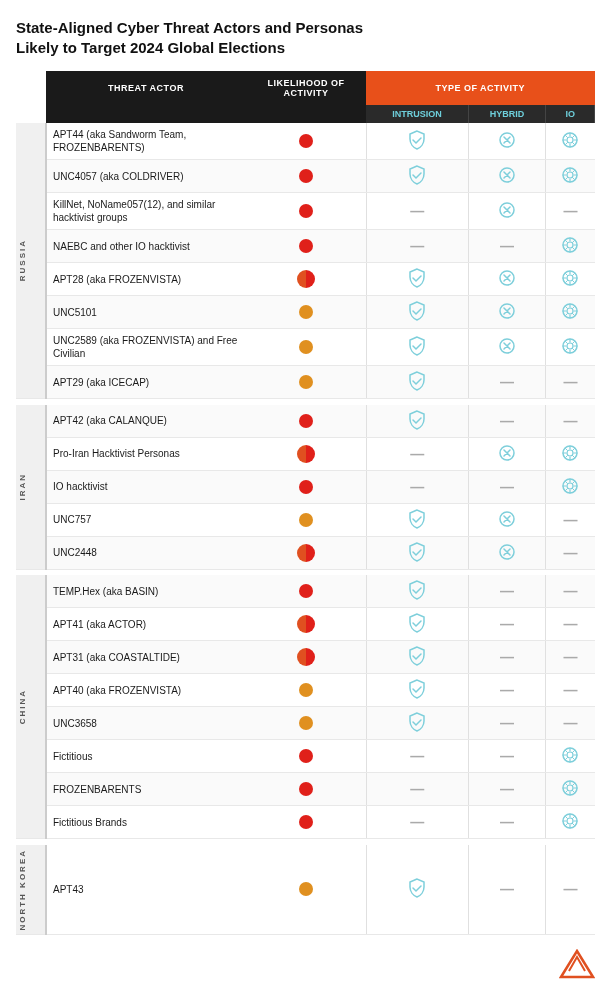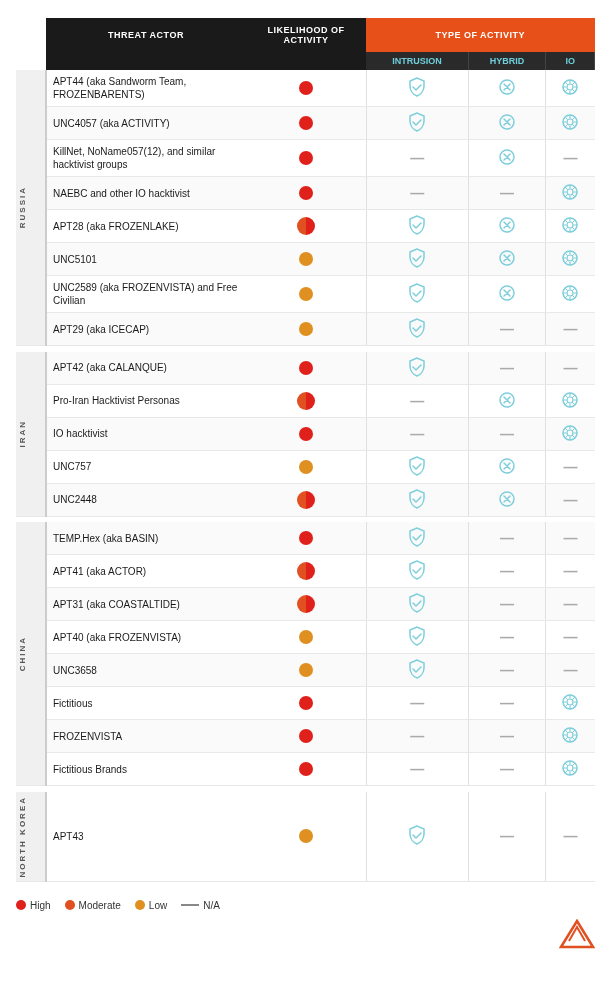--- a/index.html
+++ b/index.html
@@ -139,20 +139,22 @@
       height: 2px;
       background: #888;
       vertical-align: middle;
     }
     .page-wrap { position: relative; }
   </style>
 </head>
 <body>
 
 <div class="page-wrap">
+  <div class="page-title" style="white-space:pre-line;">State-Aligned Cyber Threat Actors and Personas
+Likely to Target 2024 Global Elections</div>
 
   <div class="table-wrap">
     <table>
       <thead>
         <tr class="header-row-1">
           <th style="width:30px; background:#fff;"></th>
           <th class="threat-col">THREAT ACTOR</th>
           <th class="likelihood-col">LIKELIHOOD OF ACTIVITY</th>
           <th class="type-col" colspan="3">TYPE OF ACTIVITY</th>
         </tr>
@@ -181,21 +183,21 @@
     <path d="M7 7l6 6M13 7l-6 6" stroke="#7ecfdb" stroke-width="1.5" stroke-linecap="round"></path>
   </svg></td>
             <td style="text-align: center; border-left: 1px solid rgb(224, 224, 224);"><svg width="20" height="20" viewBox="0 0 20 20" fill="none" xmlns="http://www.w3.org/2000/svg">
     <circle cx="10" cy="10" r="7" stroke="#7ecfdb" stroke-width="1.5" fill="none"></circle>
     <circle cx="10" cy="10" r="3" stroke="#7ecfdb" stroke-width="1.2" fill="none"></circle>
     <path d="M10 3v3M10 14v3M3 10h3M14 10h3" stroke="#7ecfdb" stroke-width="1.2" stroke-linecap="round"></path>
     <path d="M5.5 5.5l2 2M12.5 12.5l2 2M5.5 14.5l2-2M12.5 7.5l2-2" stroke="#7ecfdb" stroke-width="1" stroke-linecap="round"></path>
   </svg></td>
           </tr>
           <tr class="data-row">
-            <td class="actor-name">UNC4057 (aka ACTIVITY)</td>
+            <td class="actor-name">UNC4057 (aka COLDRIVER)</td>
             <td style="text-align: center;"><span class="dot dot-high" style="background:#e0201a;"></span></td>
             <td style="text-align: center; border-left: 1px solid rgb(224, 224, 224);"><svg width="18" height="20" viewBox="0 0 18 20" fill="none" xmlns="http://www.w3.org/2000/svg">
     <path d="M9 1L2 4v5c0 4.5 3 8.5 7 10 4-1.5 7-5.5 7-10V4L9 1z" stroke="#7ecfdb" stroke-width="1.5" fill="none"></path>
     <path d="M5 10l3 3 5-5" stroke="#7ecfdb" stroke-width="1.5" fill="none" stroke-linecap="round"></path>
   </svg></td>
             <td style="text-align: center; border-left: 1px solid rgb(224, 224, 224);"><svg width="20" height="20" viewBox="0 0 20 20" fill="none" xmlns="http://www.w3.org/2000/svg">
     <circle cx="10" cy="10" r="7" stroke="#7ecfdb" stroke-width="1.5" fill="none"></circle>
     <path d="M7 7l6 6M13 7l-6 6" stroke="#7ecfdb" stroke-width="1.5" stroke-linecap="round"></path>
   </svg></td>
             <td style="text-align: center; border-left: 1px solid rgb(224, 224, 224);"><svg width="20" height="20" viewBox="0 0 20 20" fill="none" xmlns="http://www.w3.org/2000/svg">
@@ -221,21 +223,21 @@
             <td style="text-align: center; border-left: 1px solid rgb(224, 224, 224);"><span class="na-dash" style="color:#aaa; font-weight:700; font-size:14px;">—</span></td>
             <td style="text-align: center; border-left: 1px solid rgb(224, 224, 224);"><span class="na-dash" style="color:#aaa; font-weight:700; font-size:14px;">—</span></td>
             <td style="text-align: center; border-left: 1px solid rgb(224, 224, 224);"><svg width="20" height="20" viewBox="0 0 20 20" fill="none" xmlns="http://www.w3.org/2000/svg">
     <circle cx="10" cy="10" r="7" stroke="#7ecfdb" stroke-width="1.5" fill="none"></circle>
     <circle cx="10" cy="10" r="3" stroke="#7ecfdb" stroke-width="1.2" fill="none"></circle>
     <path d="M10 3v3M10 14v3M3 10h3M14 10h3" stroke="#7ecfdb" stroke-width="1.2" stroke-linecap="round"></path>
     <path d="M5.5 5.5l2 2M12.5 12.5l2 2M5.5 14.5l2-2M12.5 7.5l2-2" stroke="#7ecfdb" stroke-width="1" stroke-linecap="round"></path>
   </svg></td>
           </tr>
           <tr class="data-row">
-            <td class="actor-name">APT28 (aka FROZENLAKE)</td>
+            <td class="actor-name">APT28 (aka FROZENVISTA)</td>
             <td style="text-align: center;"><span class="dot" style="background: linear-gradient(to right, #e05020 50%, #e0201a 50%); width:18px; height:18px;"></span></td>
             <td style="text-align: center; border-left: 1px solid rgb(224, 224, 224);"><svg width="18" height="20" viewBox="0 0 18 20" fill="none" xmlns="http://www.w3.org/2000/svg">
     <path d="M9 1L2 4v5c0 4.5 3 8.5 7 10 4-1.5 7-5.5 7-10V4L9 1z" stroke="#7ecfdb" stroke-width="1.5" fill="none"></path>
     <path d="M5 10l3 3 5-5" stroke="#7ecfdb" stroke-width="1.5" fill="none" stroke-linecap="round"></path>
   </svg></td>
             <td style="text-align: center; border-left: 1px solid rgb(224, 224, 224);"><svg width="20" height="20" viewBox="0 0 20 20" fill="none" xmlns="http://www.w3.org/2000/svg">
     <circle cx="10" cy="10" r="7" stroke="#7ecfdb" stroke-width="1.5" fill="none"></circle>
     <path d="M7 7l6 6M13 7l-6 6" stroke="#7ecfdb" stroke-width="1.5" stroke-linecap="round"></path>
   </svg></td>
             <td style="text-align: center; border-left: 1px solid rgb(224, 224, 224);"><svg width="20" height="20" viewBox="0 0 20 20" fill="none" xmlns="http://www.w3.org/2000/svg">
@@ -422,21 +424,21 @@
             <td style="text-align: center; border-left: 1px solid rgb(224, 224, 224);"><span class="na-dash" style="color:#aaa; font-weight:700; font-size:14px;">—</span></td>
             <td style="text-align: center; border-left: 1px solid rgb(224, 224, 224);"><span class="na-dash" style="color:#aaa; font-weight:700; font-size:14px;">—</span></td>
             <td style="text-align: center; border-left: 1px solid rgb(224, 224, 224);"><svg width="20" height="20" viewBox="0 0 20 20" fill="none" xmlns="http://www.w3.org/2000/svg">
     <circle cx="10" cy="10" r="7" stroke="#7ecfdb" stroke-width="1.5" fill="none"></circle>
     <circle cx="10" cy="10" r="3" stroke="#7ecfdb" stroke-width="1.2" fill="none"></circle>
     <path d="M10 3v3M10 14v3M3 10h3M14 10h3" stroke="#7ecfdb" stroke-width="1.2" stroke-linecap="round"></path>
     <path d="M5.5 5.5l2 2M12.5 12.5l2 2M5.5 14.5l2-2M12.5 7.5l2-2" stroke="#7ecfdb" stroke-width="1" stroke-linecap="round"></path>
   </svg></td>
           </tr>
           <tr class="data-row">
-            <td class="actor-name">FROZENVISTA</td>
+            <td class="actor-name">FROZENBARENTS</td>
             <td style="text-align: center;"><span class="dot dot-high" style="background:#e0201a;"></span></td>
             <td style="text-align: center; border-left: 1px solid rgb(224, 224, 224);"><span class="na-dash" style="color:#aaa; font-weight:700; font-size:14px;">—</span></td>
             <td style="text-align: center; border-left: 1px solid rgb(224, 224, 224);"><span class="na-dash" style="color:#aaa; font-weight:700; font-size:14px;">—</span></td>
             <td style="text-align: center; border-left: 1px solid rgb(224, 224, 224);"><svg width="20" height="20" viewBox="0 0 20 20" fill="none" xmlns="http://www.w3.org/2000/svg">
     <circle cx="10" cy="10" r="7" stroke="#7ecfdb" stroke-width="1.5" fill="none"></circle>
     <circle cx="10" cy="10" r="3" stroke="#7ecfdb" stroke-width="1.2" fill="none"></circle>
     <path d="M10 3v3M10 14v3M3 10h3M14 10h3" stroke="#7ecfdb" stroke-width="1.2" stroke-linecap="round"></path>
     <path d="M5.5 5.5l2 2M12.5 12.5l2 2M5.5 14.5l2-2M12.5 7.5l2-2" stroke="#7ecfdb" stroke-width="1" stroke-linecap="round"></path>
   </svg></td>
           </tr>
@@ -468,38 +470,20 @@
             <td style="text-align: center; border-left: 1px solid rgb(224, 224, 224);"><span class="na-dash" style="color:#aaa; font-weight:700; font-size:14px;">—</span></td>
             <td style="text-align: center; border-left: 1px solid rgb(224, 224, 224);"><span class="na-dash" style="color:#aaa; font-weight:700; font-size:14px;">—</span></td>
           </tr>
           <tr>
             <td colspan="6" style="height: 6px; background: rgb(255, 255, 255); border: none;"></td>
           </tr>
         </tbody>
     </table>
   </div>
 
-  <div class="legend">
-    <div class="legend-item">
-      <span class="legend-dot" style="background:#e0201a;"></span>
-      <span>High</span>
-    </div>
-    <div class="legend-item">
-      <span class="legend-dot" style="background:#e05020;"></span>
-      <span>Moderate</span>
-    </div>
-    <div class="legend-item">
-      <span class="legend-dot" style="background:#e09020;"></span>
-      <span>Low</span>
-    </div>
-    <div class="legend-item">
-      <span class="legend-line"></span>
-      <span>N/A</span>
-    </div>
-  </div>
 
   <div style="display:flex; justify-content:flex-end; margin-top:8px;">
     <svg width="36" height="30" viewBox="0 0 36 30" fill="none" xmlns="http://www.w3.org/2000/svg">
       <path d="M18 2L34 28H2L18 2Z" fill="none" stroke="#e05020" stroke-width="2.5"></path>
       <path d="M10 22L18 8L26 22" fill="none" stroke="#e05020" stroke-width="2"></path>
     </svg>
   </div>
 </div>
 
 </body></html>

